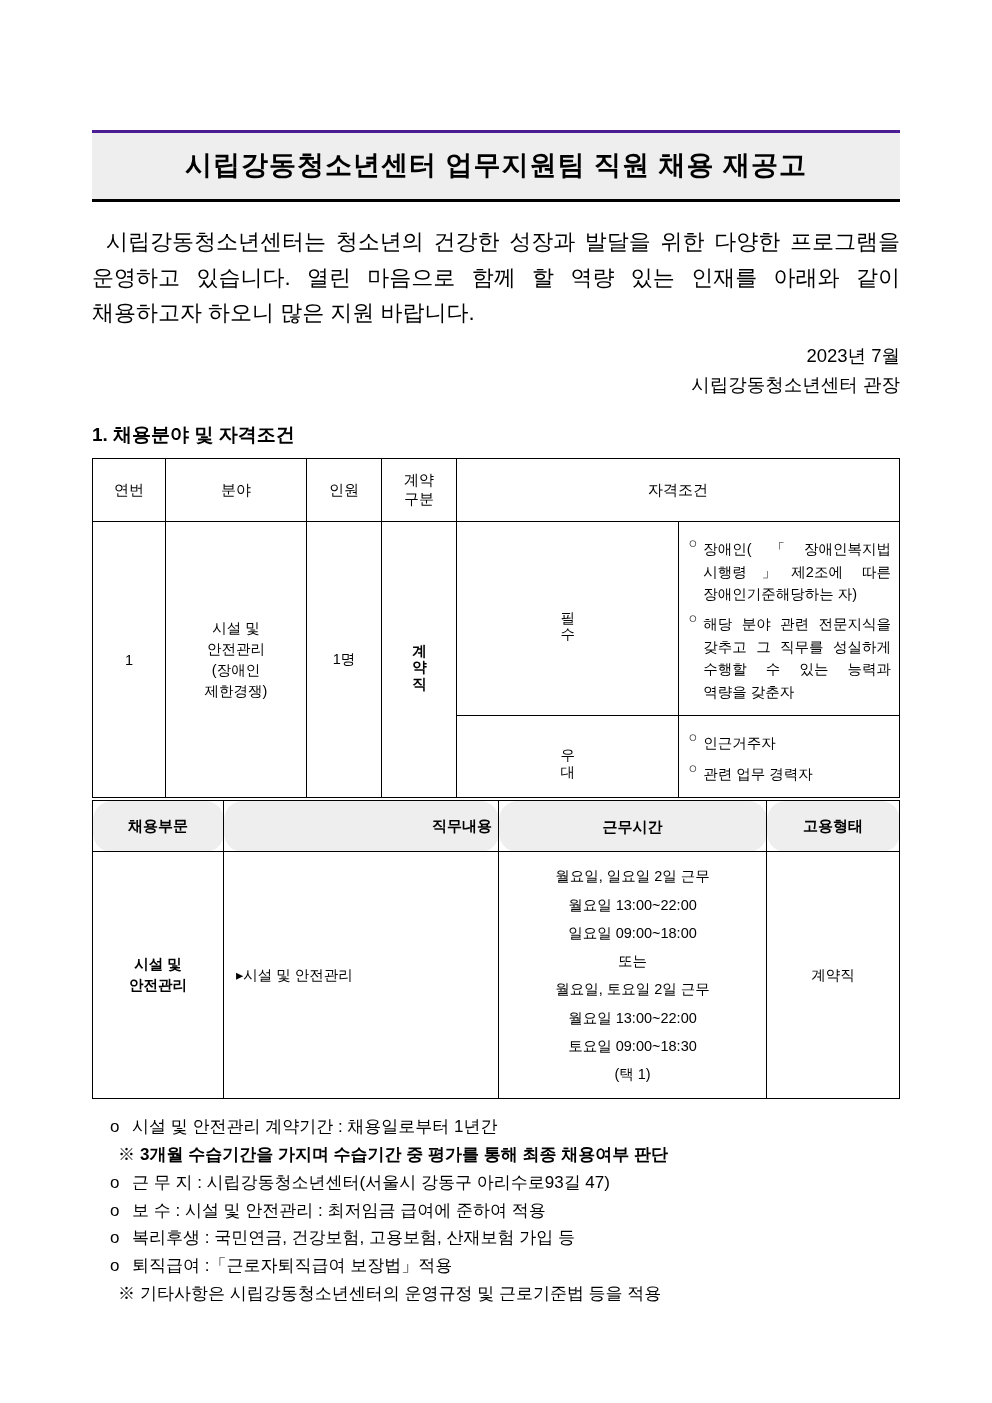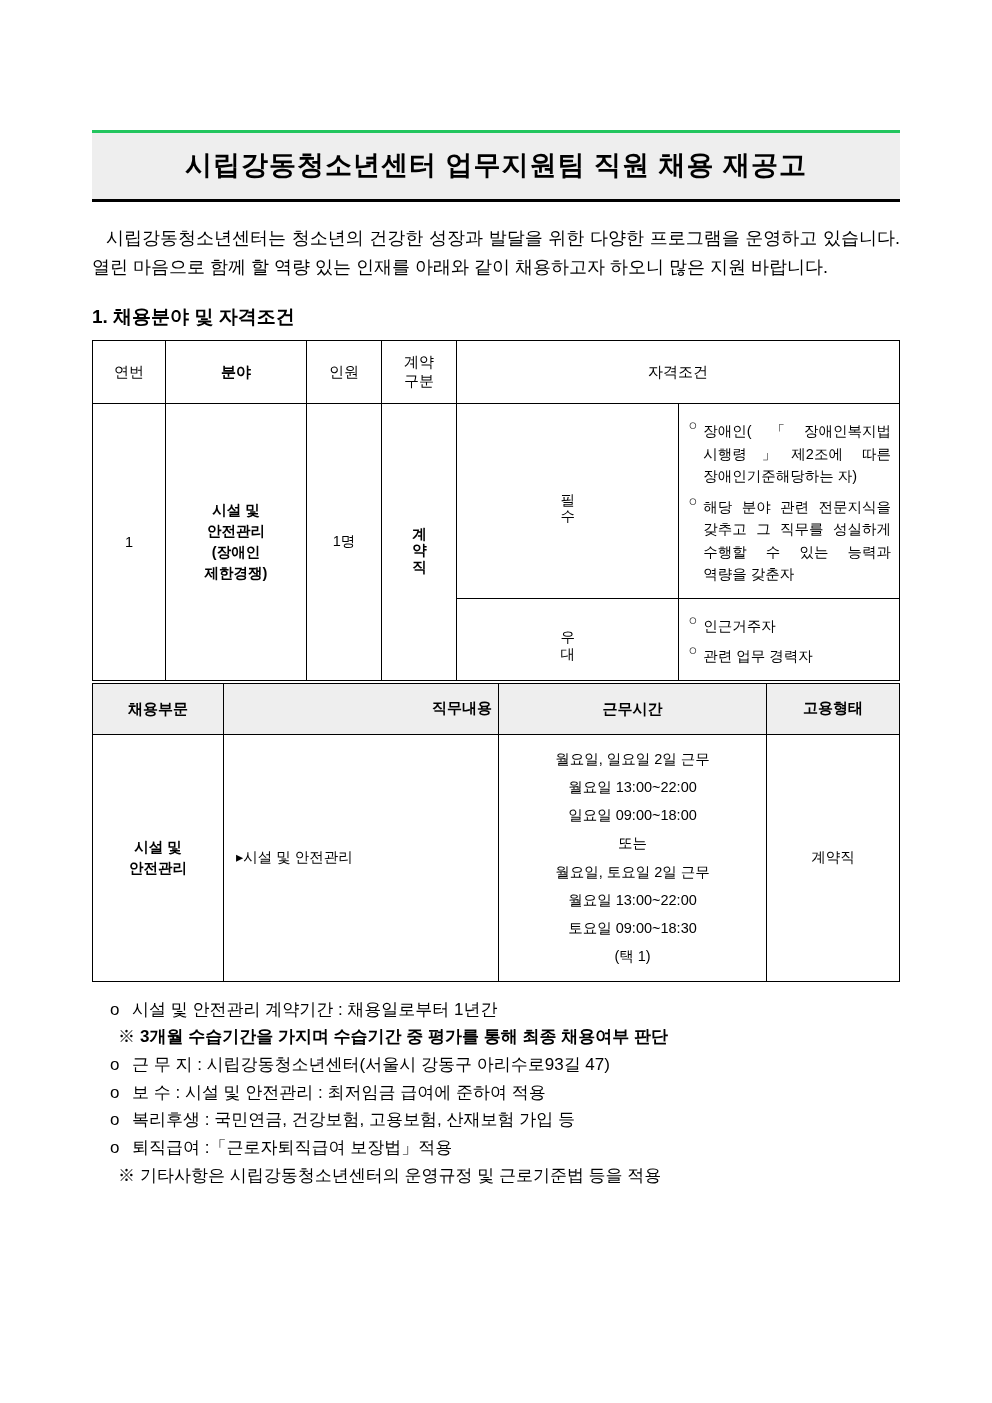--- a/index.html
+++ b/index.html
@@ -17,36 +17,36 @@
   .page {
     width: 992px;
     height: 1403px;
     box-sizing: border-box;
     padding: 130px 92px 0 92px;
     position: relative;
   }
 
   
   .title-wrap {
-    border-top: 3px solid #22c55e;
+    border-top: 3px solid #4c1d95;
     border-bottom: 3px solid #000;
     background: #eeeeee;
     padding: 14px 0 16px 0;
     text-align: center;
   }
   .title-wrap .title {
     font-size: 27px;
     font-weight: bold;
     letter-spacing: 1px;
   }
 
   
   .intro {
     margin-top: 22px;
-    font-size: 18px;
+    font-size: 22px;
     line-height: 1.62;
     text-align: justify;
     text-justify: inter-character;
     word-break: keep-all;
   }
   .intro .indent { padding-left: 14px; }
 
   .sign {
     margin-top: 10px;
     text-align: right;
@@ -74,21 +74,21 @@
     padding: 4px 6px;
     vertical-align: middle;
     word-break: keep-all;
   }
   .tbl1 .hdr td {
     text-align: center;
     height: 54px;
     font-size: 15px;
   }
   .tbl1 .c-no     { width: 60px;  text-align: center; }
-  .tbl1 .c-field  { width: 128px; text-align: center; font-weight: bold; line-height: 1.45; }
+  .tbl1 .c-field  { width: 128px; text-align: center; font-weight: normal; line-height: 1.45; }
   .tbl1 .c-cnt    { width: 62px;  text-align: center; }
   .tbl1 .c-type   { width: 62px;  text-align: center; }
   .tbl1 .c-tag    { width: 48px;  text-align: center; }
   .tbl1 .c-qual   { text-align: left; padding: 10px 8px 10px 10px; }
 
   .vert {
     writing-mode: vertical-rl;
     text-orientation: upright;
     letter-spacing: 2px;
     display: inline-block;
@@ -110,20 +110,21 @@
   .qual-item .txt { flex: 1 1 auto; text-align: justify; text-justify: inter-character; margin-top: 6px; }
 
   
   .tbl2 { margin-top: 2px; }
   .tbl2 .hdr td {
     text-align: center;
     background: #eeeeee;
     font-weight: bold;
     height: 30px;
     font-size: 15px;
+    border-radius: 19px;
   }
   .tbl2 .c-part { width: 118px; text-align: center; font-weight: bold; line-height: 1.45; }
   .tbl2 .c-duty { width: 256px; text-align: left; padding-left: 12px; }
   .tbl2 .c-time { text-align: center; line-height: 1.95; padding: 10px 16px; }
   .tbl2 .c-emp  { width: 120px; text-align: center; }
 
   
   .notes {
     margin-top: 14px;
     padding-left: 18px;
@@ -142,20 +143,24 @@
 <div class="page">
 
   <div class="title-wrap">
     <div class="title">시립강동청소년센터 업무지원팀 직원 채용 재공고</div>
   </div>
 
   <div class="intro">
     <span class="indent">시립강동청소년센터는 청소년의 건강한 성장과 발달을 위한 다양한 프로그램을 운영하고 있습니다. 열린 마음으로 함께 할 역량 있는 인재를 아래와 같이 채용하고자 하오니 많은 지원 바랍니다.</span>
   </div>
 
+  <div class="sign">
+    <div>2023년 7월</div>
+    <div>시립강동청소년센터 관장</div>
+  </div>
 
   <div class="sec-h">1. 채용분야 및 자격조건</div>
 
   <table class="tbl1">
     <tbody>
       <tr class="hdr">
         <td class="c-no">연번</td>
         <td class="c-field">분야</td>
         <td class="c-cnt">인원</td>
         <td class="c-type">

